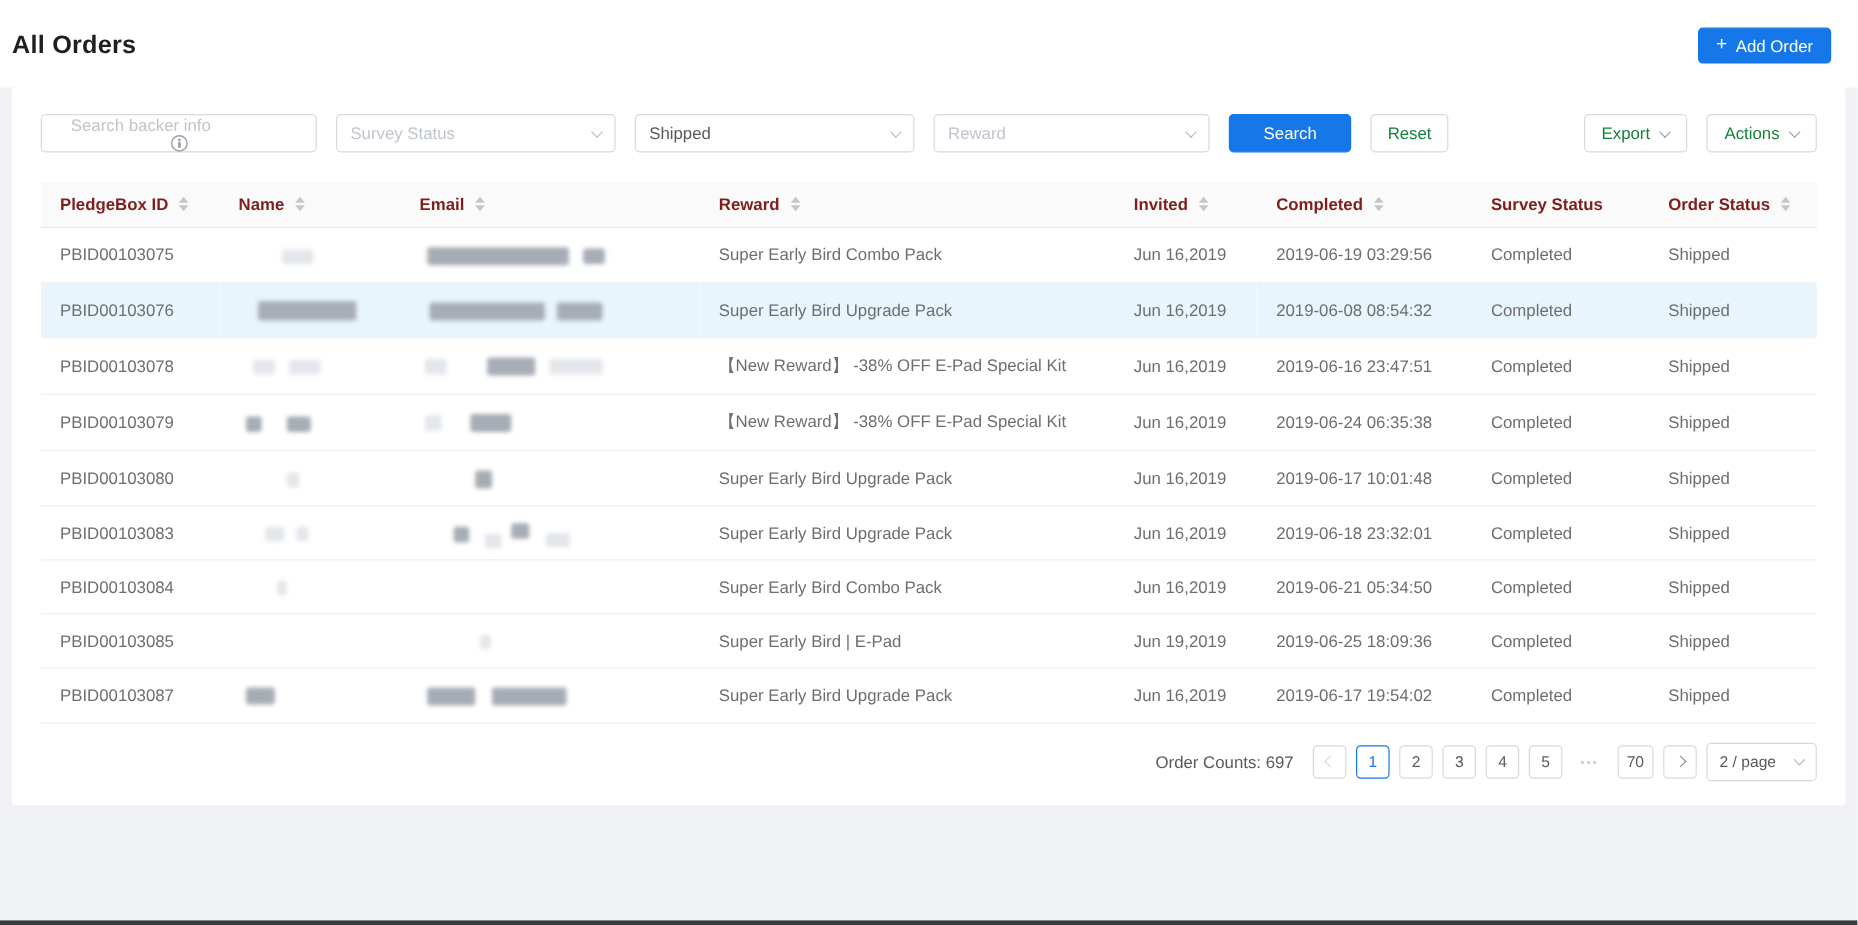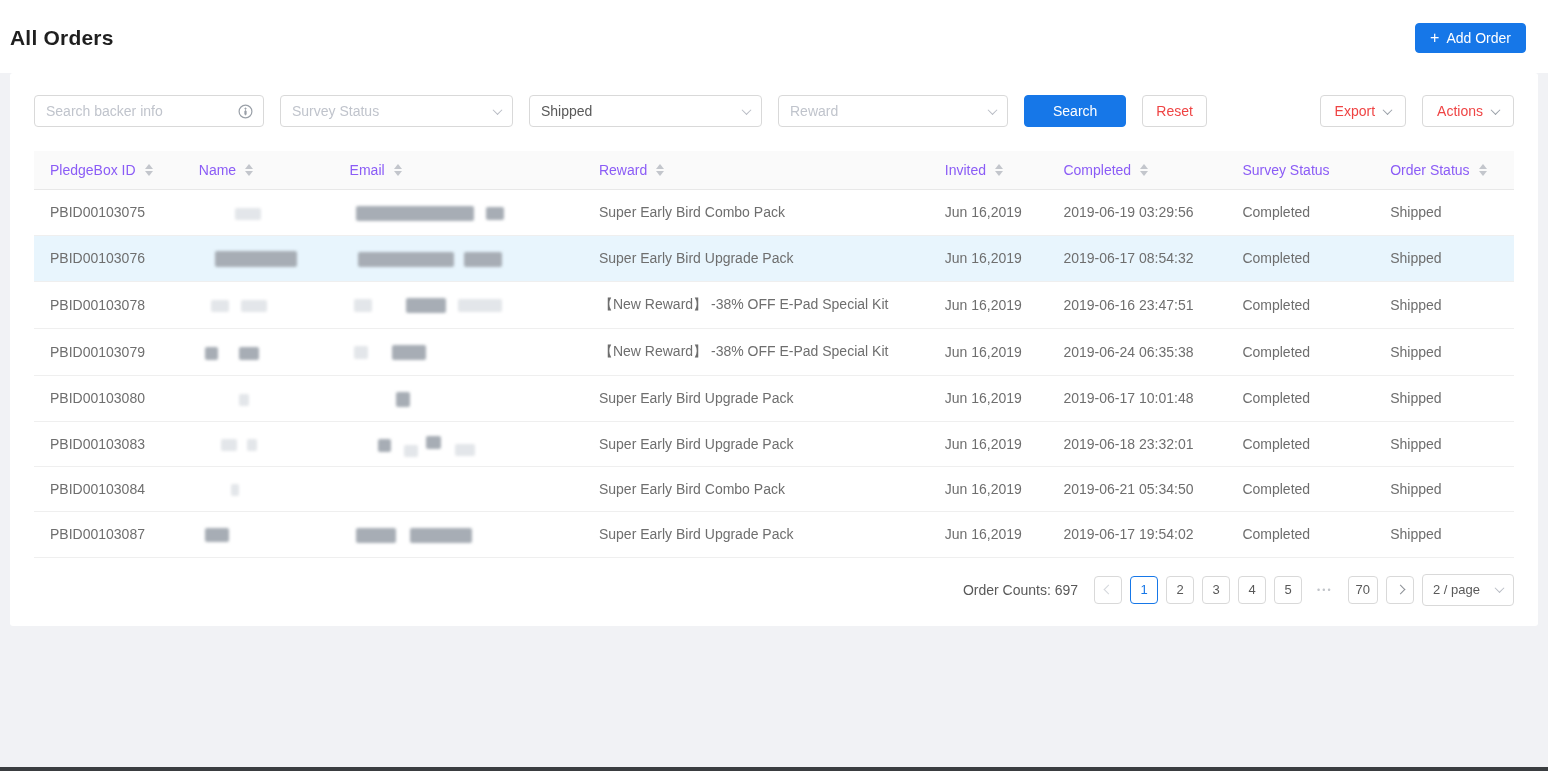--- a/index.html
+++ b/index.html
@@ -16,33 +16,33 @@
 
   
   .topbar { background: #fff; padding: 10px 16px 20px 10px; }
   .breadcrumb { font-size: 13px; color: #9b9b9b; }
   .breadcrumb .crumb { cursor: pointer; }
   .breadcrumb .sep { margin: 0 7px; color: #c4c4c4; }
   .breadcrumb .current { color: #2f2f2f; }
   .title-row { display: flex; align-items: center; justify-content: space-between; margin-top: 13px; }
   .page-title { font-size: 21px; font-weight: 600; color: #1f1f1f; letter-spacing: .2px; }
   .btn { height: 32px; border: 1px solid #d9d9d9; border-radius: 4px; background: #fff;
-         color: #ef4444; font-size: 14px; font-family: inherit; display: inline-flex;
+         color: #15803d; font-size: 14px; font-family: inherit; display: inline-flex;
          align-items: center; justify-content: center; cursor: pointer; padding: 0 14px; }
   .btn.primary { background: var(--accent); border-color: var(--accent); color: #fff; }
   .btn .plus { font-size: 16px; margin-right: 7px; font-weight: 400; line-height: 1; }
   .add-order { height: 30px; margin-right: 6px; }
 
   
   .card { background: #fff; margin: 0 10px; border-radius: 3px; padding: 22px 24px 20px; }
 
   
   .filters { display: flex; align-items: center; gap: 16px; }
   .input-wrap { width: 230px; height: 32px; border: 1px solid #d9d9d9; border-radius: 4px;
-                display: flex; align-items: center; padding: 0 10px 0 11px; background: #fff; }
+                display: flex; align-items: center; padding: 0 10px 0 11px; background: #fff; flex-direction: column; }
   .input-wrap input { border: none; outline: none; flex: 1; font-size: 14px; font-family: inherit;
                       color: #595959; min-width: 0; background: transparent; }
   .input-wrap input::placeholder { color: #c0c4cc; }
   .select { height: 32px; border: 1px solid #d9d9d9; border-radius: 4px; background: #fff;
             display: flex; align-items: center; justify-content: space-between;
             padding: 0 11px; width: 233px; cursor: pointer; }
   .select .value { color: #595959; }
   .select .placeholder { color: #c0c4cc; }
   .chev { display: inline-block; width: 7px; height: 7px;
           border-right: 1.5px solid #b8bcc4; border-bottom: 1.5px solid #b8bcc4; }
@@ -55,21 +55,21 @@
   .reset { padding: 0 13px; }
   .search-btn { padding: 0 28px; }
 
   
   .info-icon { width: 15px; height: 15px; flex: 0 0 auto; cursor: pointer; }
   .info-icon circle { fill: none; stroke: #9aa0a8; stroke-width: 1.2; }
   .info-icon line, .info-icon rect { stroke: #9aa0a8; fill: #9aa0a8; }
 
   
   table { width: 100%; border-collapse: collapse; table-layout: fixed; margin-top: 24px; }
-  thead th { background: #fafafa; text-align: left; font-weight: 400; color: #8b5cf6;
+  thead th { background: #fafafa; text-align: left; font-weight: 700; color: #7f1d1d;
              font-size: 14px; padding: 11px 16px; border-bottom: 1px solid #e8e8e8;
              white-space: nowrap; overflow: hidden; }
   thead th .th-inner { display: inline-flex; align-items: center; }
   .sorter { display: inline-flex; flex-direction: column; gap: 2px; margin-left: 9px; }
   .caret { width: 0; height: 0; border-left: 4px solid transparent; border-right: 4px solid transparent; }
   .caret.up { border-bottom: 5px solid #c3c6cc; }
   .caret.dn { border-top: 5px solid #c3c6cc; }
   tbody td { padding: 14px 16px; border-bottom: 1px solid #efefef; color: #6e6e6e;
              font-size: 14px; white-space: nowrap; overflow: hidden; }
   tbody tr.highlight td { background: var(--row-highlight); }
@@ -225,21 +225,21 @@
       <td>2019-06-19 03:29:56</td>
       <td>Completed</td>
       <td>Shipped</td>
     </tr>
         <tr class="highlight">
       <td>PBID00103076</td>
       <td><span class="block" style="width: 82px; height: 16px; margin-left: 16px;"></span></td>
       <td><span class="block" style="width: 96px; height: 15px; margin-left: 8px;"></span><span class="block" style="width: 38px; height: 15px; margin-left: 10px;"></span></td>
       <td>Super Early Bird Upgrade Pack</td>
       <td>Jun 16,2019</td>
-      <td>2019-06-17 08:54:32</td>
+      <td>2019-06-08 08:54:32</td>
       <td>Completed</td>
       <td>Shipped</td>
     </tr>
         <tr>
       <td>PBID00103078</td>
       <td><span class="block light" style="width: 18px; height: 12px; margin-left: 12px;"></span><span class="block light" style="width: 26px; height: 12px; margin-left: 12px;"></span></td>
       <td><span class="block light" style="width: 18px; height: 13px; margin-left: 4px;"></span><span class="block" style="width: 40px; height: 15px; margin-left: 34px;"></span><span class="block light" style="width: 44px; height: 13px; margin-left: 12px;"></span></td>
       <td>【New Reward】 -38% OFF E-Pad Special Kit</td>
       <td>Jun 16,2019</td>
       <td>2019-06-16 23:47:51</td>
@@ -276,20 +276,30 @@
       <td>Completed</td>
       <td>Shipped</td>
     </tr>
         <tr>
       <td>PBID00103084</td>
       <td><span class="block light" style="width: 8px; height: 12px; margin-left: 32px;"></span></td>
       <td></td>
       <td>Super Early Bird Combo Pack</td>
       <td>Jun 16,2019</td>
       <td>2019-06-21 05:34:50</td>
+      <td>Completed</td>
+      <td>Shipped</td>
+    </tr>
+        <tr>
+      <td>PBID00103085</td>
+      <td></td>
+      <td><span class="block light" style="width: 9px; height: 12px; margin-left: 50px;"></span></td>
+      <td>Super Early Bird | E-Pad</td>
+      <td>Jun 19,2019</td>
+      <td>2019-06-25 18:09:36</td>
       <td>Completed</td>
       <td>Shipped</td>
     </tr>
         <tr>
       <td>PBID00103087</td>
       <td><span class="block" style="width: 24px; height: 14px; margin-left: 6px;"></span></td>
       <td><span class="block" style="width: 40px; height: 15px; margin-left: 6px;"></span><span class="block" style="width: 62px; height: 15px; margin-left: 14px;"></span></td>
       <td>Super Early Bird Upgrade Pack</td>
       <td>Jun 16,2019</td>
       <td>2019-06-17 19:54:02</td>

